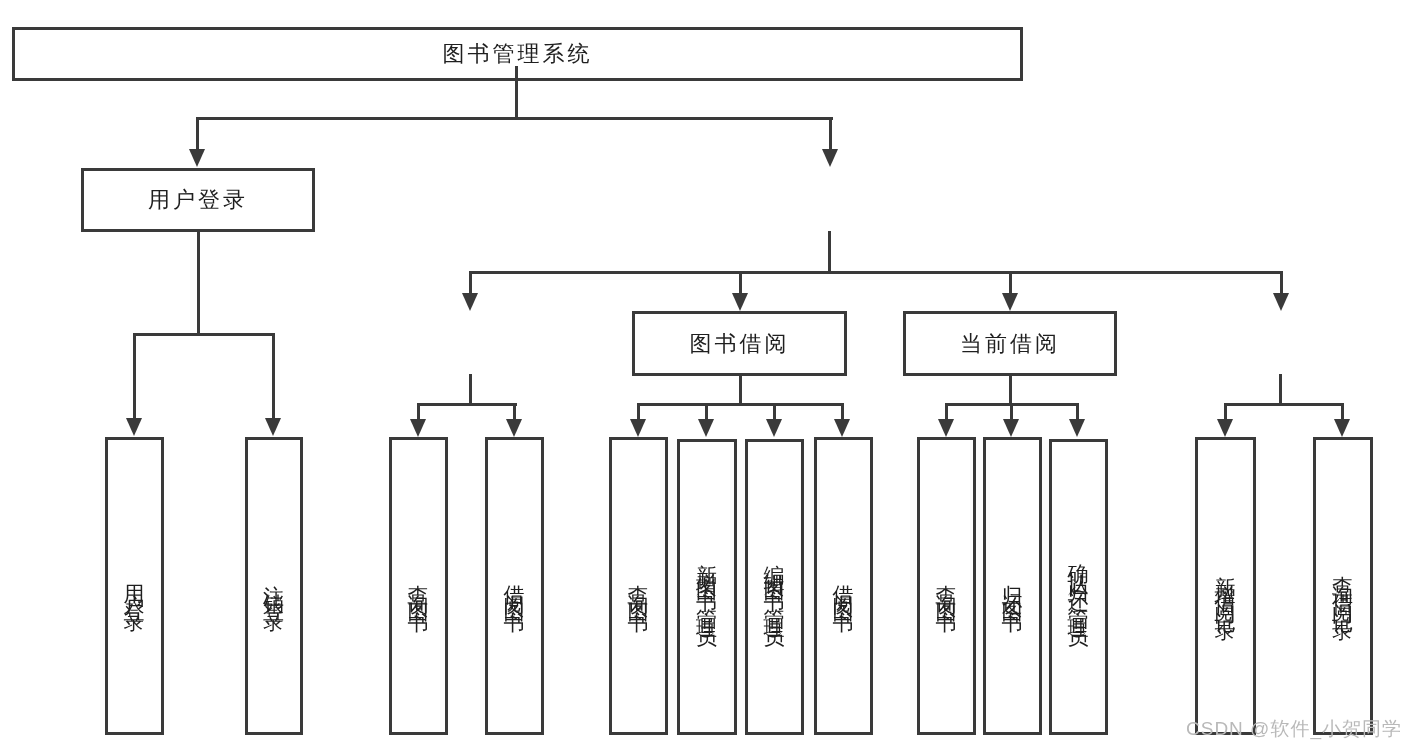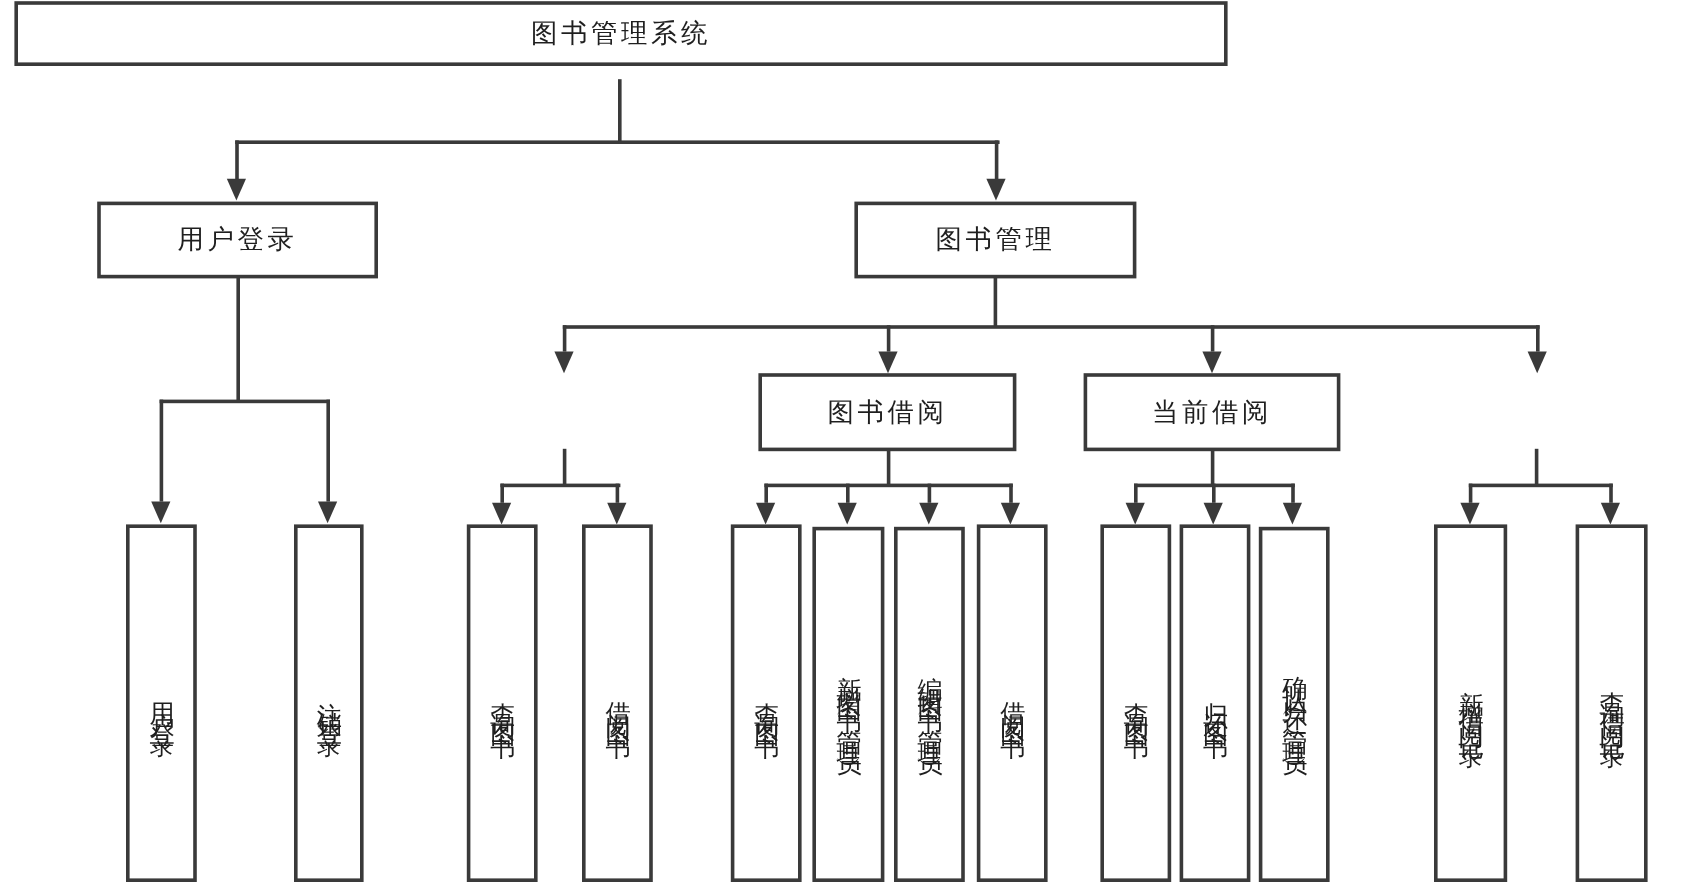--- a/index.html
+++ b/index.html
@@ -29,36 +29,33 @@
   }
   .watermark{
     position:absolute;font-size:19px;letter-spacing:1px;color:var(--wm);white-space:nowrap;
   }
 </style>
 </head>
 <body>
 
 <div id="stage">
 
-  <div class="node hbox" style="left:12px;top:1px;width:1011px;height:54px;">
+  <div class="node hbox" style="left:12px;top:27px;width:1011px;height:54px;">
     <span class="lbl">图书管理系统</span>
   </div>
 
   <div class="line" style="left:515px;top:66px;width:3px;height:53px;"></div>
   <div class="line" style="left:196px;top:117px;width:637px;height:3px;"></div>
   <div class="line" style="left:196px;top:117px;width:3px;height:34px;"></div>
   <div class="ah" style="left:189px;top:149px;"></div>
   <div class="line" style="left:829px;top:117px;width:3px;height:34px;"></div>
   <div class="ah" style="left:822px;top:149px;"></div>
 
   <div class="node hbox" style="left:81px;top:168px;width:234px;height:64px;">
     <span class="lbl">用户登录</span>
-  </div>
-  <div class="node hbox" style="left:712px;top:168px;width:235px;height:64px;">
-    <span class="lbl">图书管理</span>
   </div>
 
   <div class="line" style="left:197px;top:231px;width:3px;height:104px;"></div>
   <div class="line" style="left:133px;top:333px;width:142px;height:3px;"></div>
   <div class="line" style="left:133px;top:333px;width:3px;height:85px;"></div>
   <div class="ah" style="left:126px;top:418px;"></div>
   <div class="line" style="left:272px;top:333px;width:3px;height:85px;"></div>
   <div class="ah" style="left:265px;top:418px;"></div>
 
   <div class="line" style="left:828px;top:231px;width:3px;height:42px;"></div>
@@ -150,14 +147,15 @@
     <span class="lbl">确认归还（管理员）</span>
   </div>
 
   <div class="node vbox" style="left:1195px;top:437px;width:61px;height:298px;">
     <span class="lbl">新增借阅记录</span>
   </div>
   <div class="node vbox" style="left:1313px;top:437px;width:60px;height:298px;">
     <span class="lbl">查询借阅记录</span>
   </div>
 
+  <div class="watermark" style="left:1186px;top:716px;">CSDN @软件_小贺同学</div>
 
 </div>
 
 </body></html>

